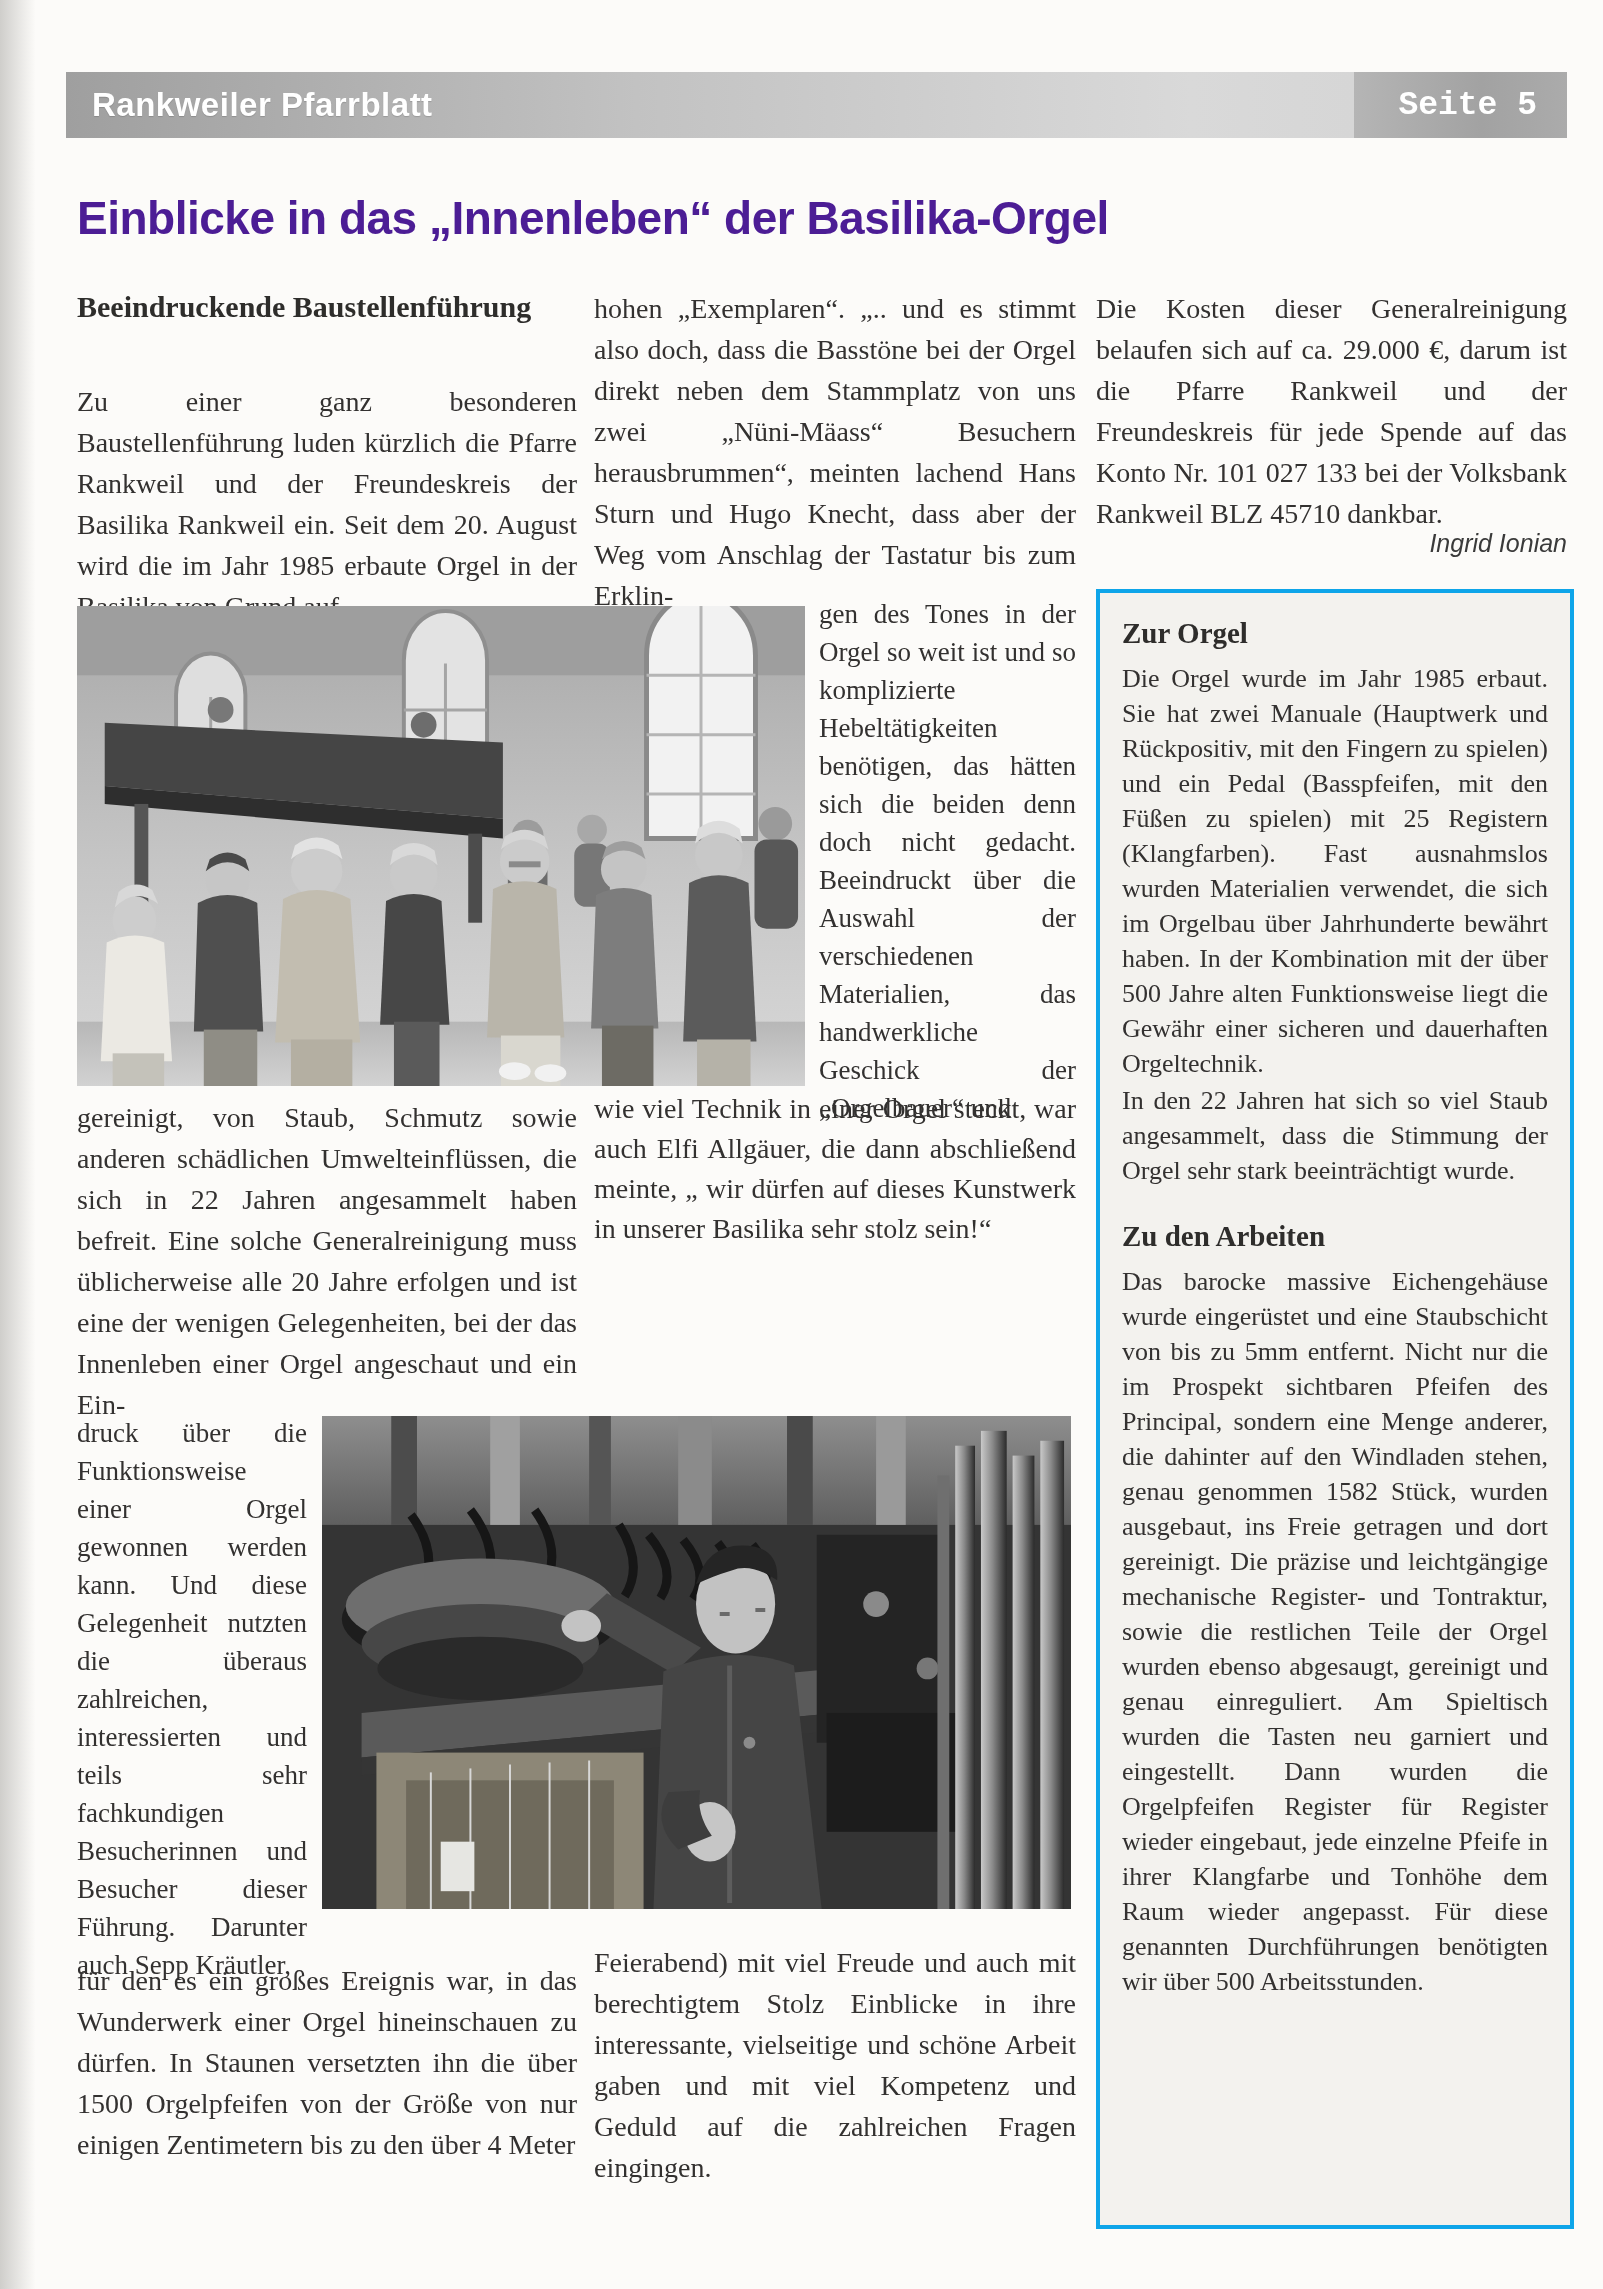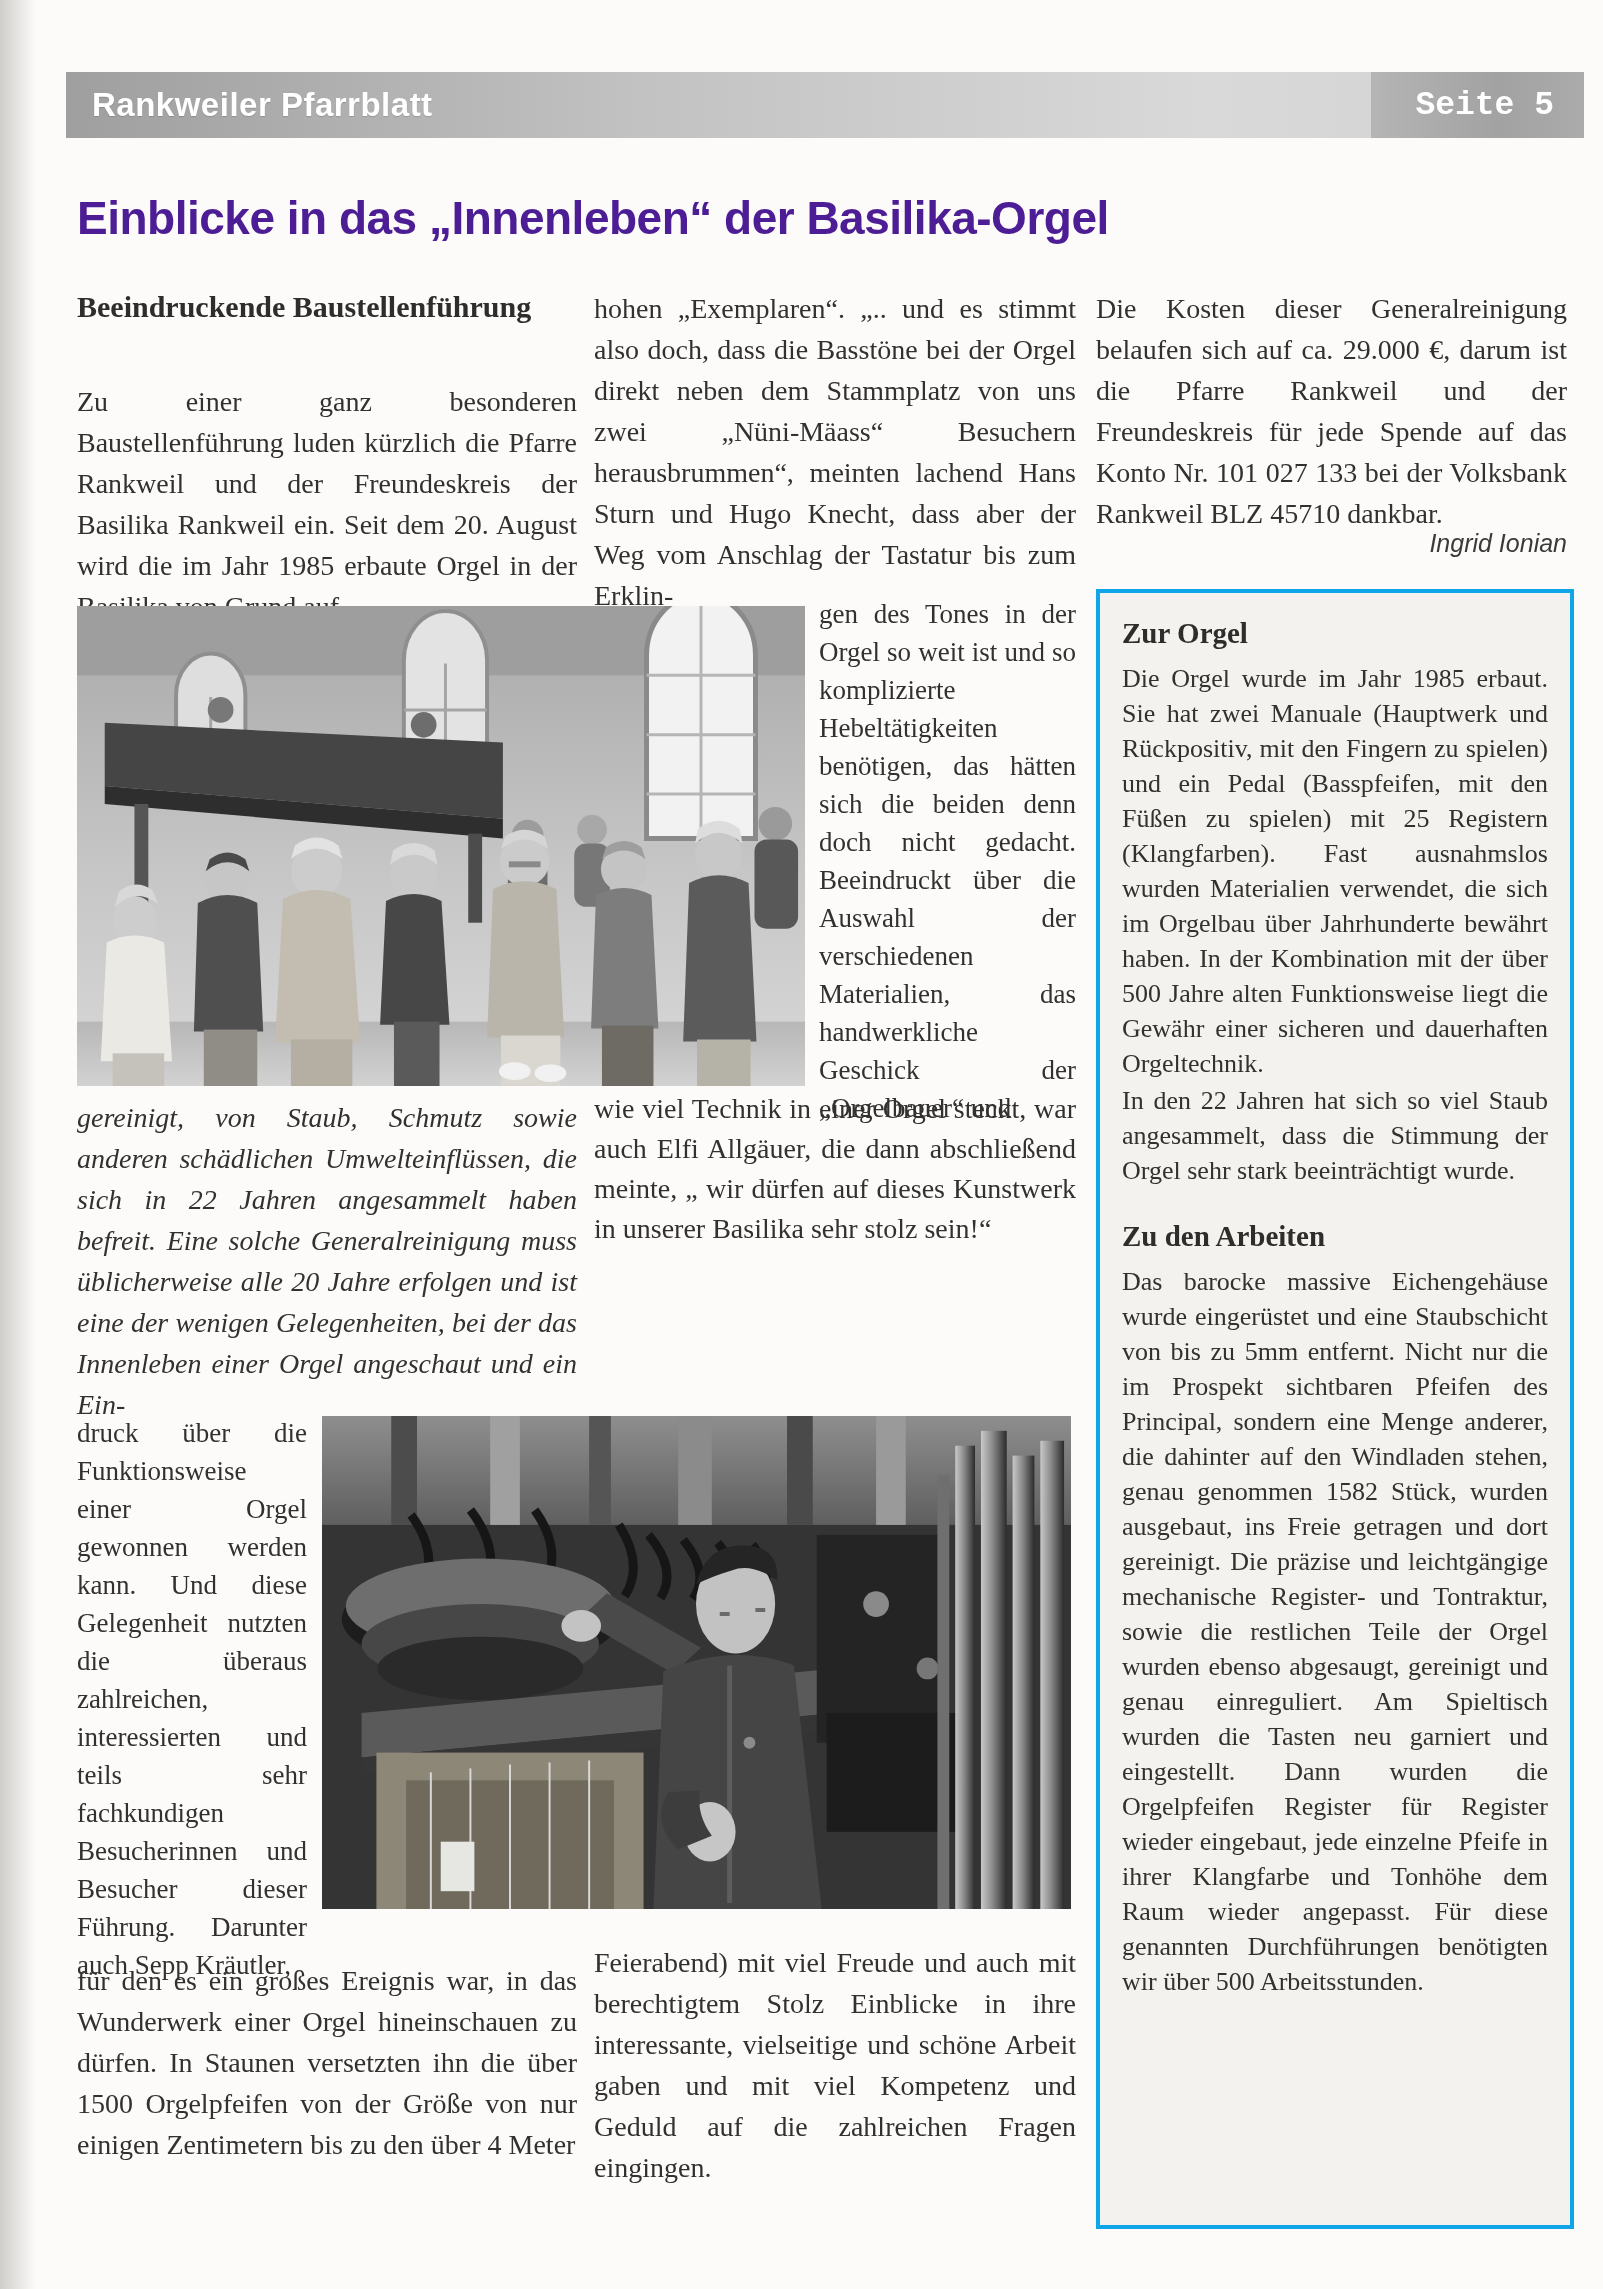--- a/index.html
+++ b/index.html
@@ -12,21 +12,20 @@
     color:#323232;
   }
   .scan-edge{
     position:absolute;left:0;top:0;width:42px;height:2290px;
     background:linear-gradient(90deg,#cfcecb 0%,rgba(252,251,249,0) 85%);
   }
   
   .header-bar{
     position:absolute;left:66px;top:72px;width:1501px;height:66px;
     background:linear-gradient(90deg,#9f9f9f 0%,#c2c2c2 38%,#d9d9d9 75%,#d2d2d2 100%);
-    padding-left:17px;
   }
   .header-bar .left-label{
     position:absolute;left:26px;top:50%;transform:translateY(-50%);
     font-family:"Liberation Sans", sans-serif;font-weight:bold;
     font-size:33px;color:#ffffff;letter-spacing:0.5px;
     text-shadow:0 1px 1px rgba(0,0,0,.15);
   }
   .header-bar .page-block{
     position:absolute;right:0;top:0;width:213px;height:66px;
     background:linear-gradient(90deg,#b5b5b5 0%,#a2a2a2 60%,#ababab 100%);
@@ -189,21 +188,21 @@
   </div>
 
   <div class="tblock" style="left:594px;top:288px;width:482px;">
     <p>hohen „Exemplaren“. „.. und es stimmt also doch, dass die Basstöne bei der Orgel direkt neben dem Stammplatz von uns zwei „Nüni-Mäass“ Besuchern herausbrummen“, meinten lachend Hans Sturn und Hugo Knecht, dass aber der Weg vom Anschlag der Tastatur bis zum Erklin-</p>
   </div>
 
   <div class="tblock narrow" style="left:819px;top:595px;width:257px;">
     <p>gen des Tones in der Orgel so weit ist und so komplizierte Hebeltätigkeiten benötigen, das hätten sich die beiden denn doch nicht gedacht. Beeindruckt über die Auswahl der verschiedenen Materialien, das handwerkliche Geschick der „Orgelbauer“ und</p>
   </div>
 
-  <div class="tblock" style="left:77px;top:1097px;width:500px;font-style:italic;">
+  <div class="tblock" style="left:77px;top:1097px;width:500px;">
     <p>gereinigt, von Staub, Schmutz sowie anderen schädlichen Umwelteinflüssen, die sich in 22 Jahren angesammelt haben befreit. Eine solche Generalreinigung muss üblicherweise alle 20 Jahre erfolgen und ist eine der wenigen Gelegenheiten, bei der das Innenleben einer Orgel angeschaut und ein Ein-</p>
   </div>
 
   <div class="tblock narrow" style="left:77px;top:1414px;width:230px;">
     <p>druck über die Funktionsweise einer Orgel gewonnen werden kann. Und diese Gelegenheit nutzten die überaus zahlreichen, interessierten und teils sehr fachkundigen Besucherinnen und Besucher dieser Führung. Darunter auch Sepp Kräutler,</p>
   </div>
 
   <div class="tblock" style="left:77px;top:1960px;width:500px;">
     <p>für den es ein großes Ereignis war, in das Wunderwerk einer Orgel hineinschauen zu dürfen. In Staunen versetzten ihn die über 1500 Orgelpfeifen von der Größe von nur einigen Zentimetern bis zu den über 4 Meter</p>
   </div>

